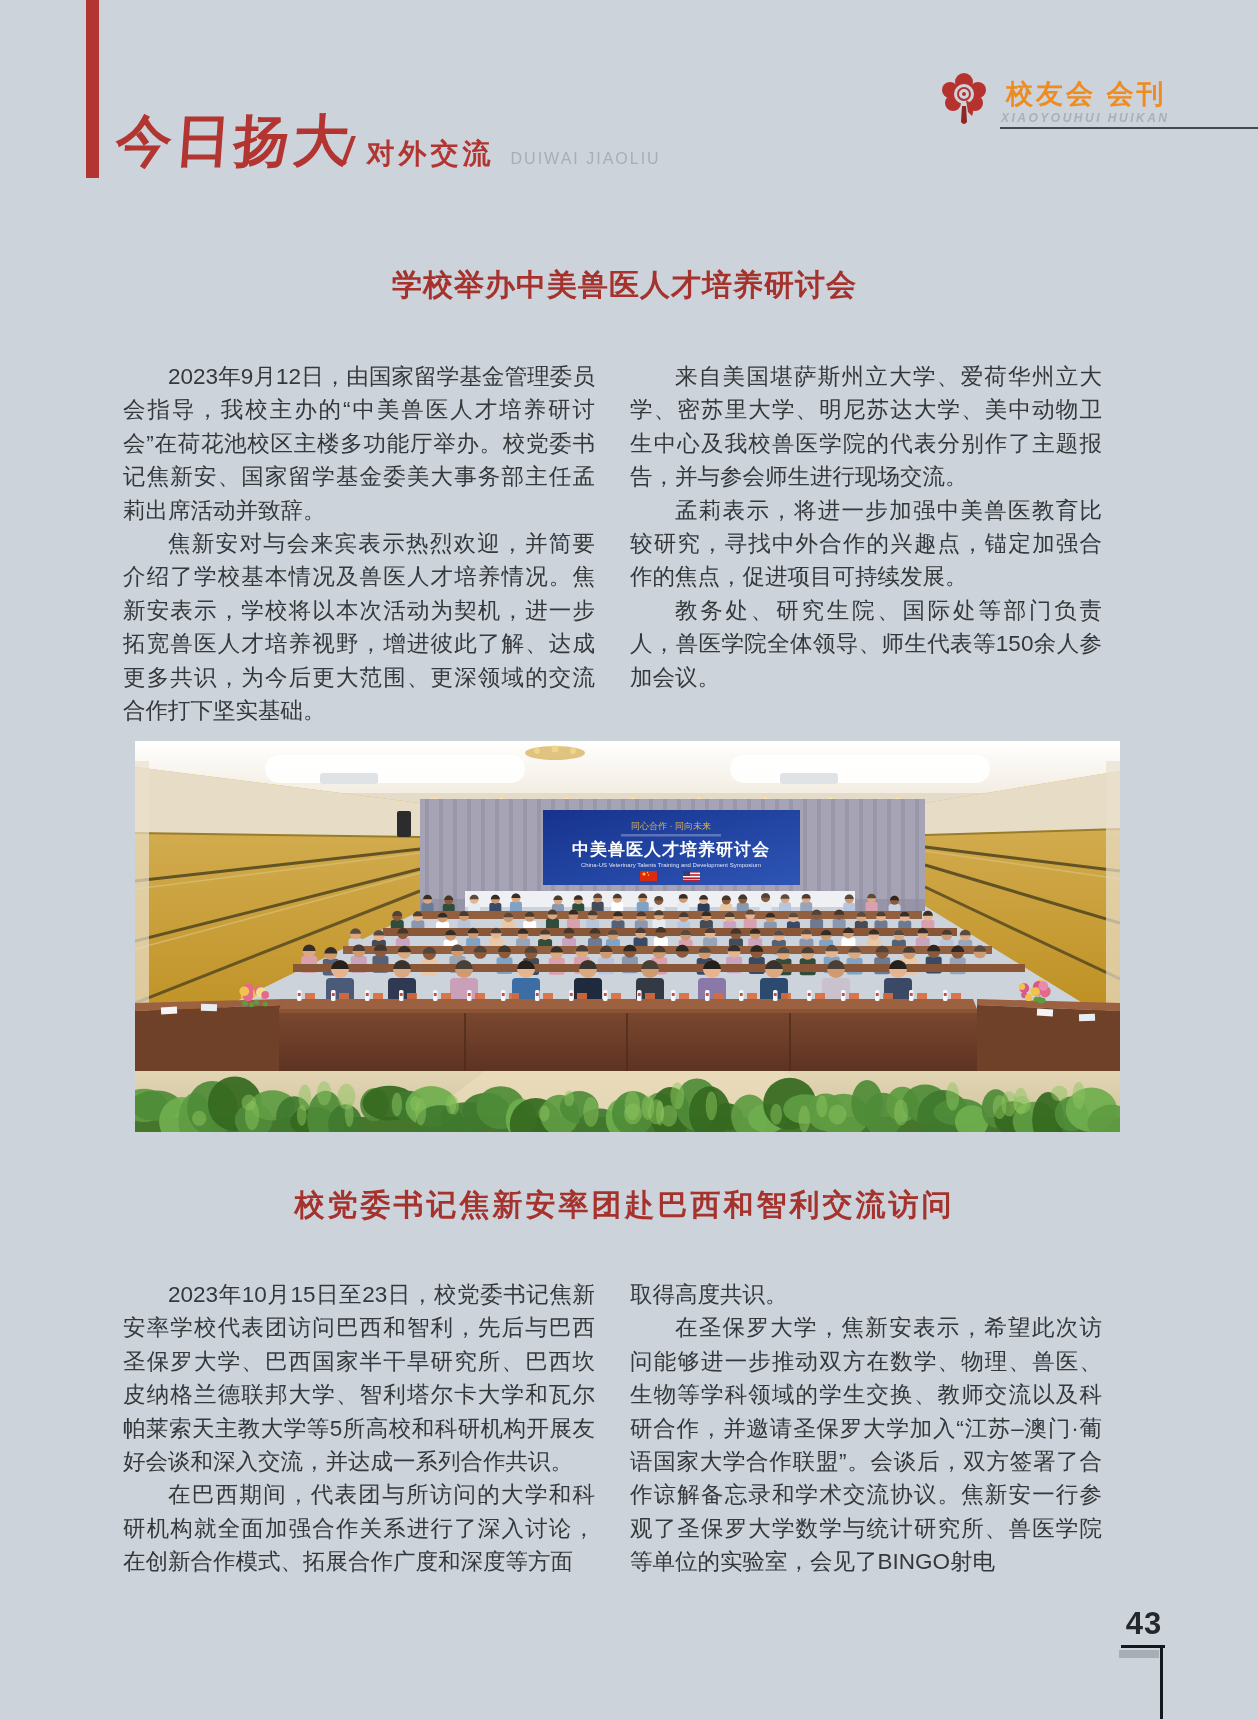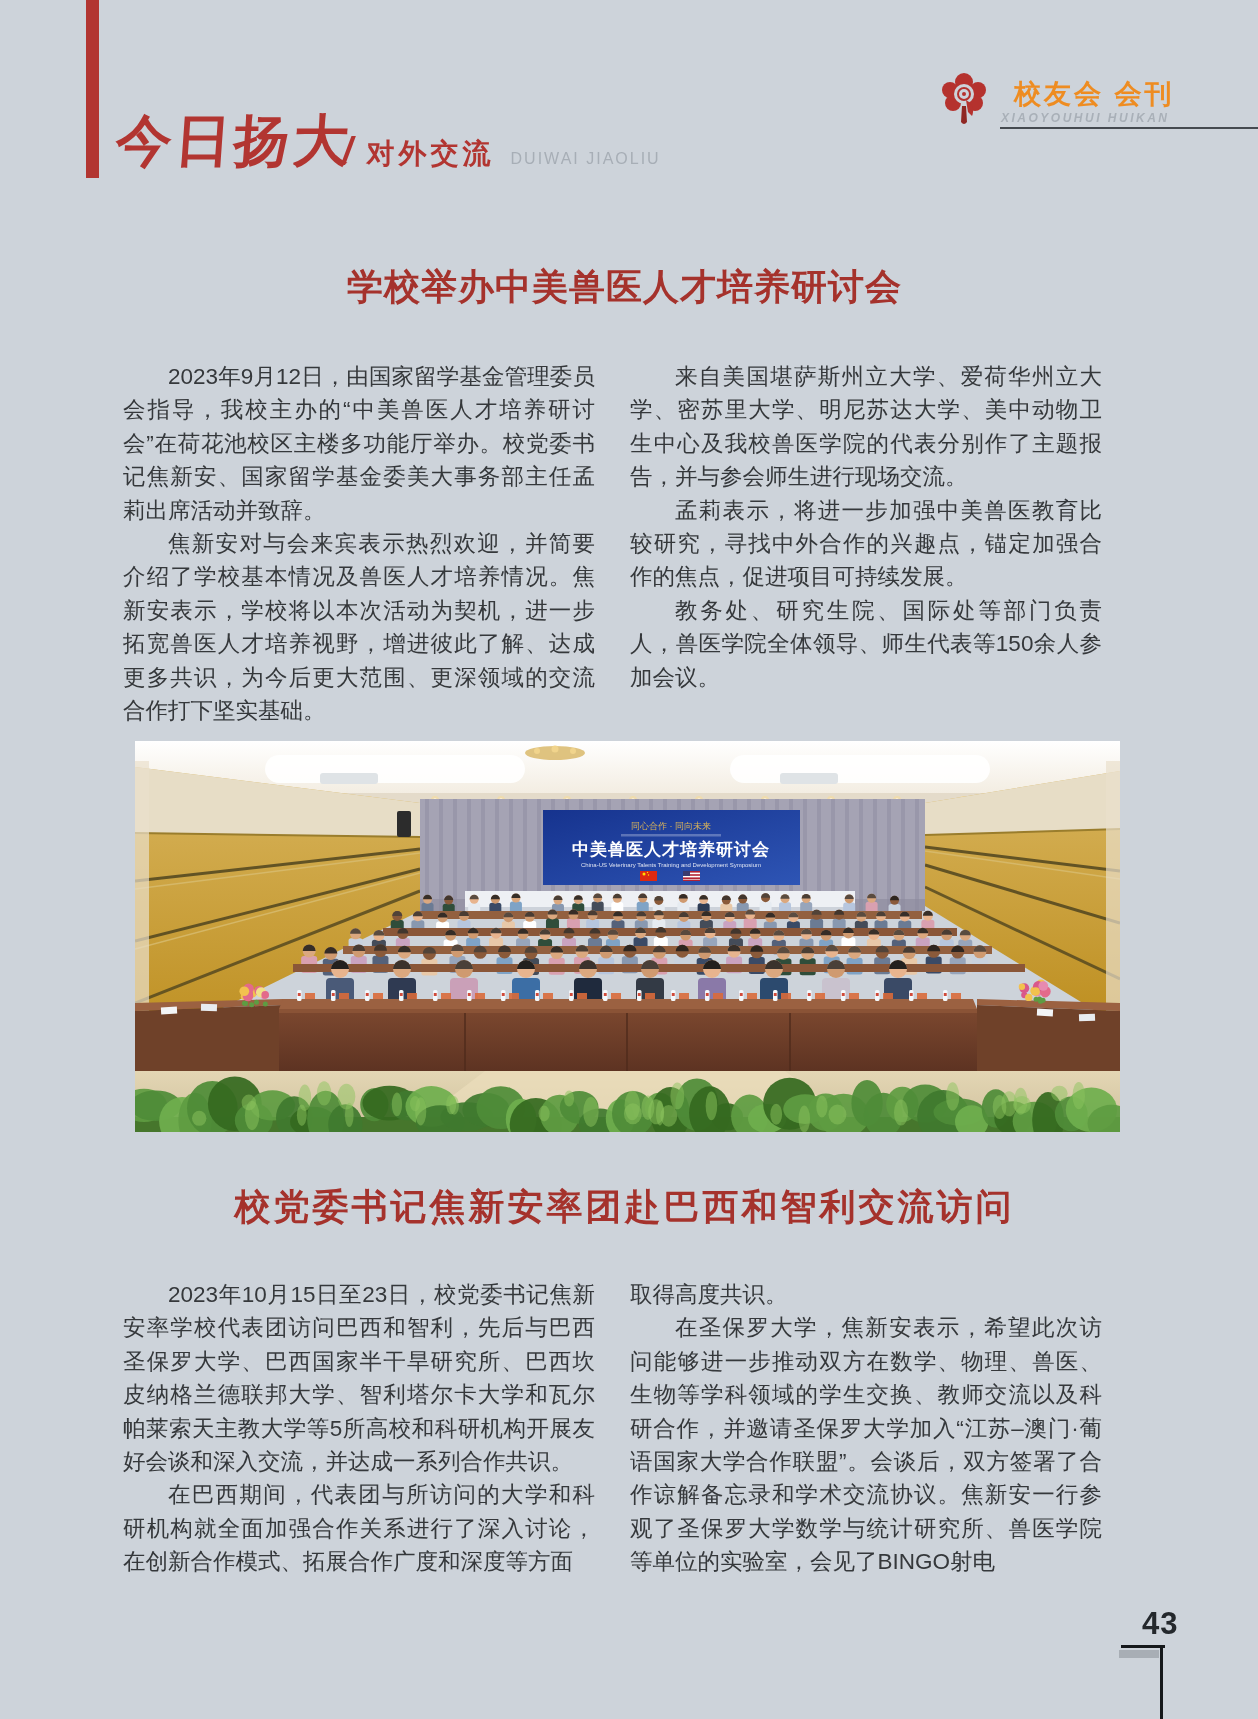--- a/index.html
+++ b/index.html
@@ -12,42 +12,42 @@
   .brand{
     position:absolute;left:116px;top:104px;font-size:56px;font-weight:900;color:#b23531;
     letter-spacing:3px;transform:skewX(-4deg);white-space:nowrap;
   }
   .section-row{position:absolute;left:342px;top:132px;display:flex;align-items:flex-end;white-space:nowrap;}
   .slash{font-size:38px;font-weight:700;font-style:italic;color:#b23531;line-height:1;margin-right:14px;}
   .section-cn{font-size:28px;font-weight:900;color:#b23531;letter-spacing:4px;line-height:1.1;}
   .section-en{font-size:16px;font-weight:400;color:#a7aeb6;letter-spacing:2px;margin-left:16px;line-height:1.4;}
   .masthead{position:absolute;left:938px;top:68px;width:320px;height:64px;}
   .masthead .flower{position:absolute;left:0;top:2px;}
-  .masthead .mh-cn{position:absolute;left:76px;top:8px;font-size:27px;font-weight:900;color:#ee8c21;letter-spacing:3px;white-space:nowrap;}
+  .masthead .mh-cn{position:absolute;left:68px;top:8px;font-size:27px;font-weight:900;color:#ee8c21;letter-spacing:3px;white-space:nowrap;}
   .masthead .mh-en{position:absolute;left:63px;top:43px;font-size:12px;font-weight:700;font-style:italic;color:#a9b0b8;letter-spacing:2.5px;white-space:nowrap;}
   .masthead .mh-line{position:absolute;left:62px;top:59px;width:258px;height:2px;background:#454a50;}
   
   .art-title{
     position:absolute;left:135px;width:979px;margin:0;text-align:center;
     font-family:"Liberation Serif","DejaVu Serif",serif;font-weight:700;color:#a5322c;
-    font-size:36px;line-height:1.1;white-space:nowrap;
+    font-size:30px;line-height:1.1;white-space:nowrap;
   }
   #a1-title{top:268px;letter-spacing:1px;}
   #a2-title{top:1188px;letter-spacing:3px;}
   .cols{position:absolute;left:123px;width:979px;display:flex;gap:35px;}
   #a1-cols{top:360px;}
   #a2-cols{top:1278px;}
   .col{width:472px;font-size:22.5px;line-height:33.4px;color:#35383b;text-align:justify;text-justify:inter-ideograph;}
   .para{margin:0;}
   .para.indent{text-indent:2em;}
   
   .photo{position:absolute;left:135px;top:741px;width:798px;height:391px;margin:0;}
   .photo svg{display:block;}
   
-  .pageno{position:absolute;left:1142px;top:1606px;width:54px;text-align:left;
+  .pageno{position:absolute;left:1117px;top:1606px;width:54px;text-align:center;
     font-size:31px;font-weight:800;color:#24282c;letter-spacing:1px;}
   .foot-gray{position:absolute;left:1119px;top:1650px;width:40px;height:8px;background:#a8aeb5;}
   .foot-h{position:absolute;left:1121px;top:1645px;width:44px;height:3px;background:#15181b;}
   .foot-v{position:absolute;left:1160px;top:1645px;width:3px;height:74px;background:#15181b;}
 </style>
 </head>
 <body>
 
 <div class="page">
 

